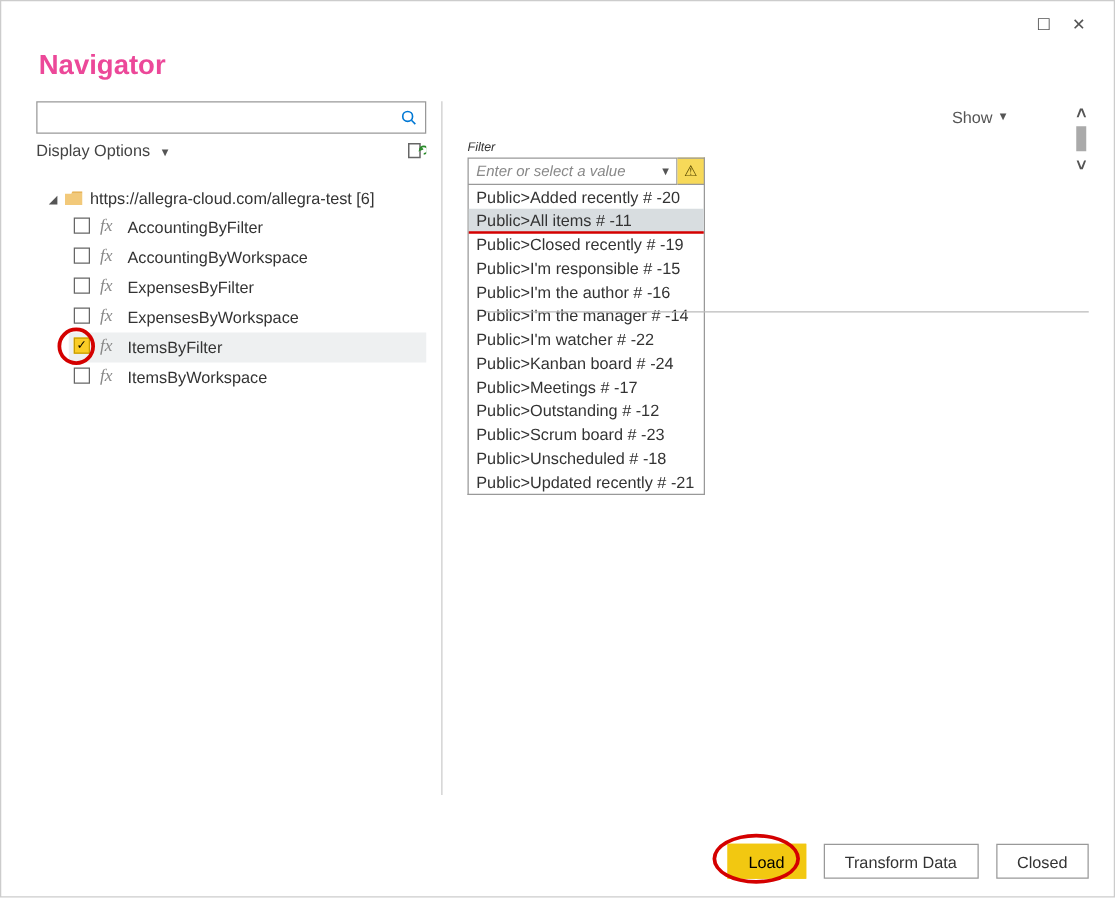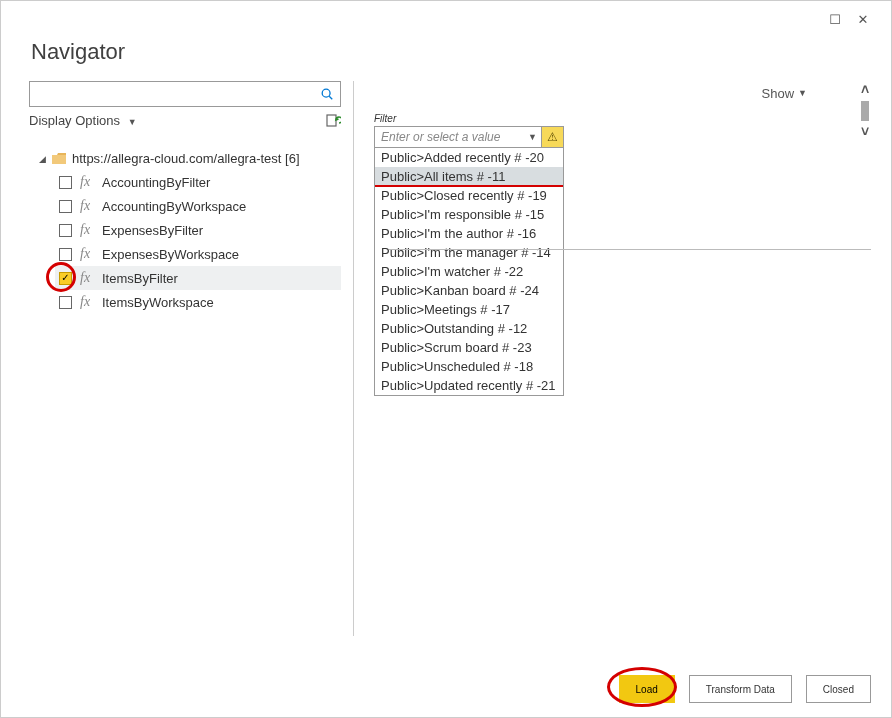--- a/index.html
+++ b/index.html
@@ -14,21 +14,21 @@
     display: flex; justify-content: flex-end;
     padding: 8px 14px 0 0;
   }
   .titlebar span {
     width: 28px; height: 20px;
     display: inline-flex; align-items: center; justify-content: center;
     font-size: 13px; color: #555; cursor: default;
   }
   .header {
     padding: 10px 30px 16px 30px;
-    font-size: 22px; font-weight: 400; color: #404040;
+    font-size: 22px; font-weight: 700; color: #ec4899;
   }
   .body {
     display: flex; padding: 0 16px 0 28px;
   }
   .left {
     width: 325px; flex-shrink: 0;
     border-right: 1px solid #ccc;
     padding-right: 12px;
     height: 555px;
   }
@@ -56,21 +56,21 @@
     display: flex; align-items: center;
     padding: 4px 4px 4px 10px;
     color: #333;
   }
   .tree-caret {
     font-size: 9px; color: #555; margin-right: 6px;
   }
   .folder-icon { width:14px; height:12px; margin-right:6px; }
   .tree-children { padding-left: 26px; }
   .tree-item {
-    display: flex; align-items: center;
+    display: flex; align-items: flex-start;
     padding: 4px 4px;
     color: #333;
     position: relative;
   }
   .tree-item.selected { background: #eef0f1; }
   .chk {
     width: 13px; height: 13px;
     border: 1.5px solid #666;
     margin-right: 8px;
     display: inline-flex; align-items: center; justify-content: center;
@@ -155,21 +155,21 @@
     border-top: 1px solid #bbb;
   }
   .footer {
     position: absolute; bottom: 14px; right: 20px;
     display: flex; gap: 14px; align-items: center;
   }
   .btn {
     height: 28px; padding: 0 16px;
     border: 1px solid #999;
     background: #fff;
-    font-size: 10px; color: #333;
+    font-size: 13px; color: #333;
     display: inline-flex; align-items: center; justify-content: center;
     cursor: default;
   }
   .btn.primary {
     background: #F2C811; color: #000;
     border-color: #F2C811;
   }
   .load-circle {
     position: absolute;
     width: 70px; height: 40px;

